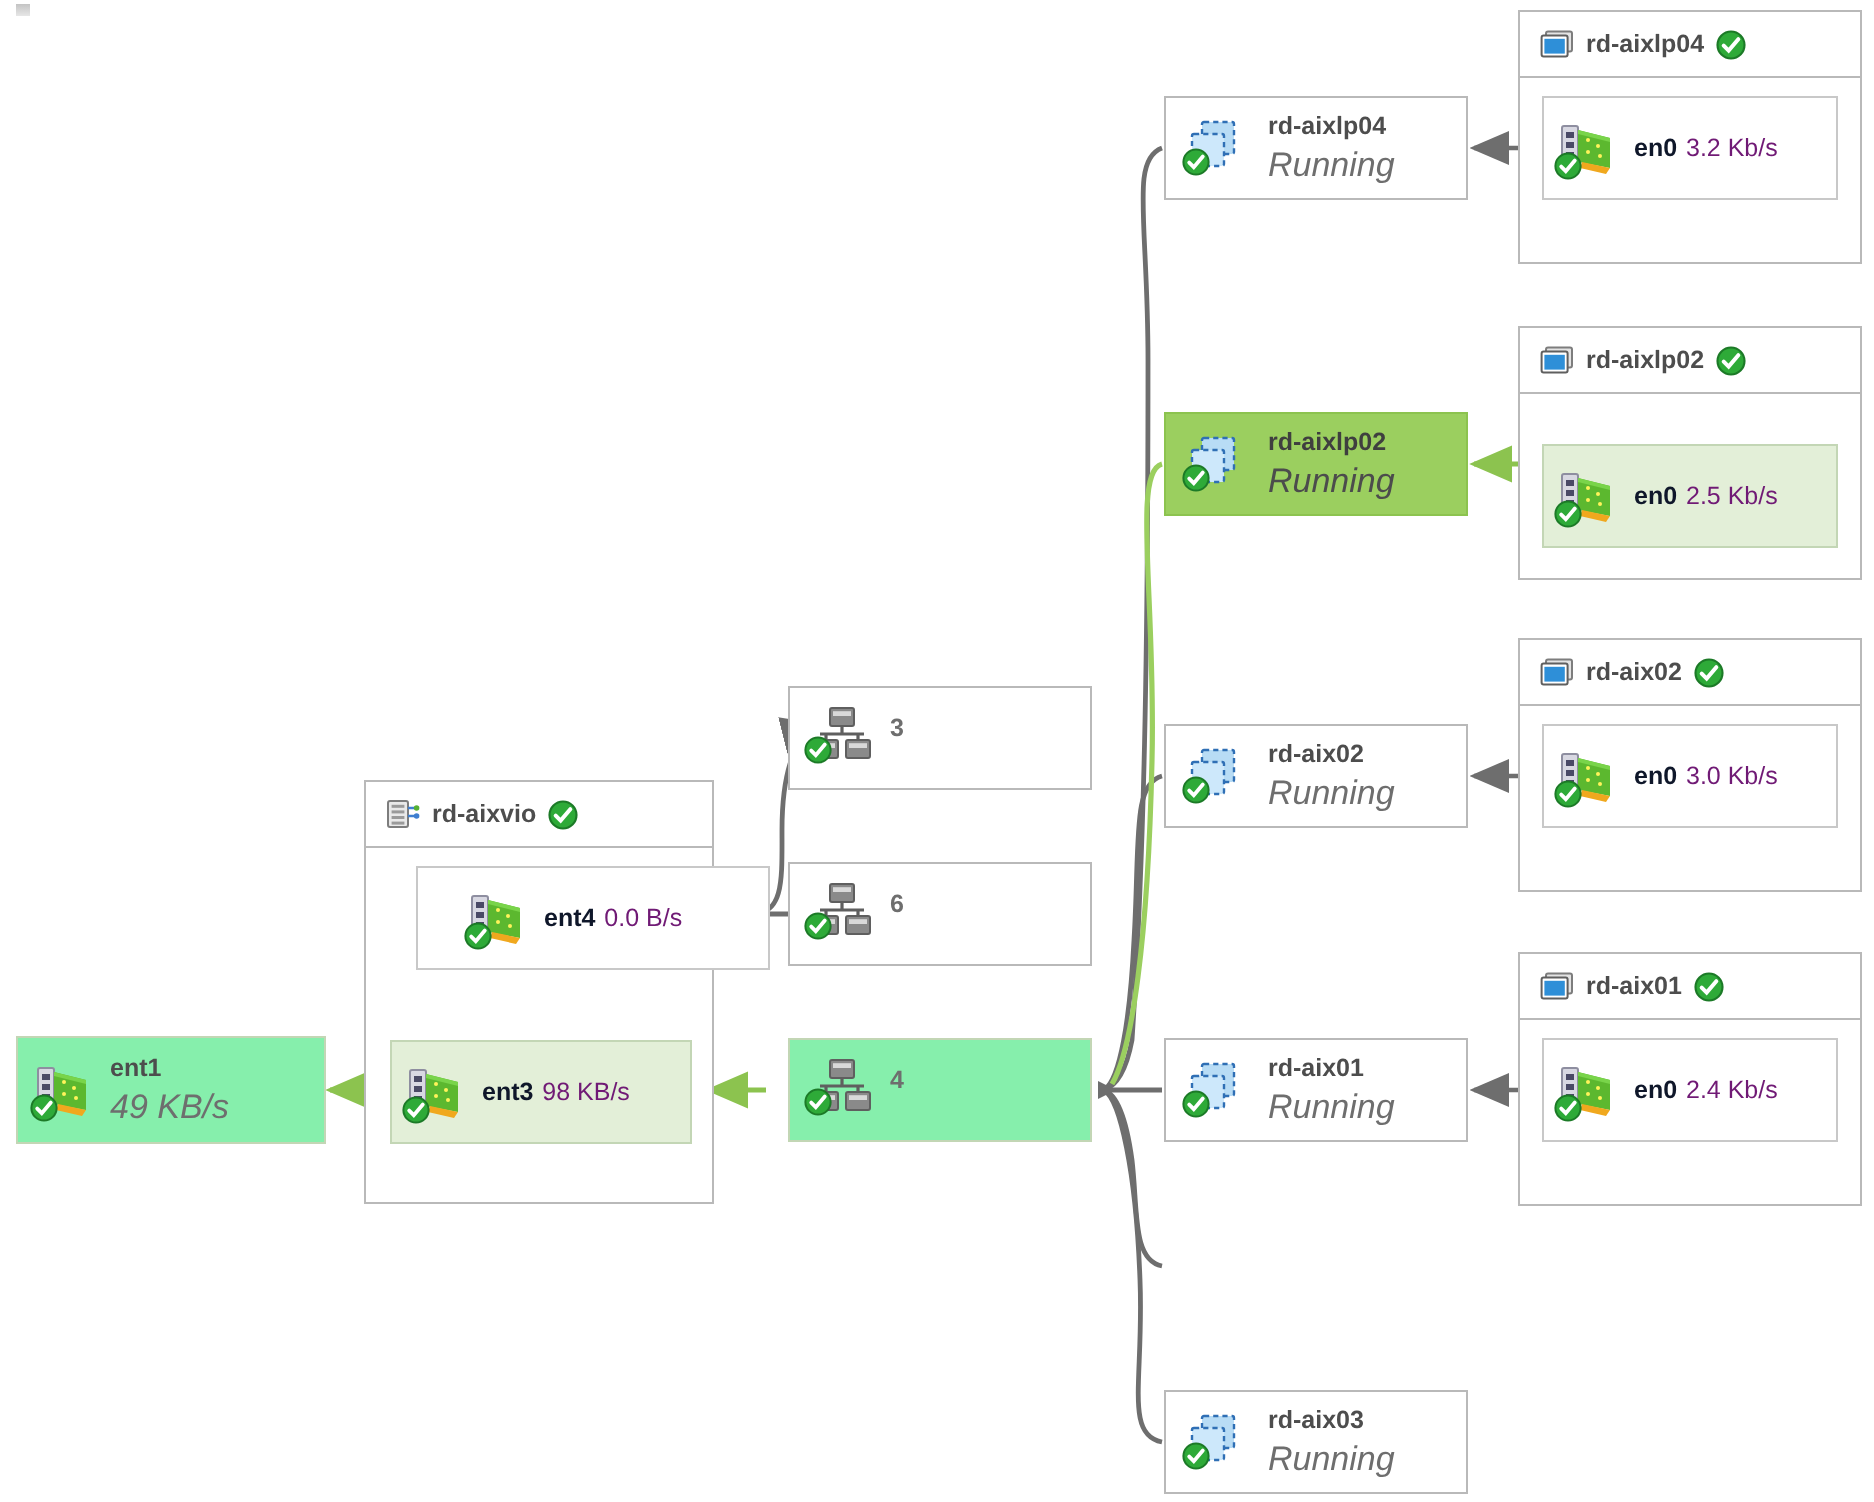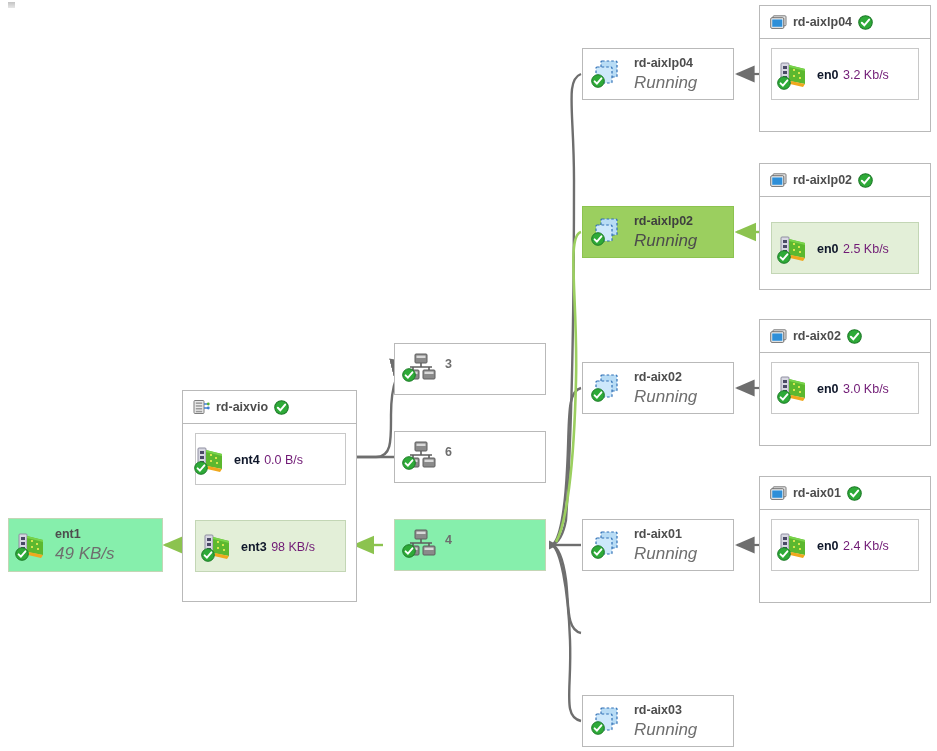--- a/index.html
+++ b/index.html
@@ -145,21 +145,21 @@
       </span>
       <span class="hname">rd-aixvio</span>
       <span class="icn">
         <svg width="15" height="15" viewBox="0 0 14 14">
           <circle cx="7" cy="7" r="6.3" fill="#2eaa38" stroke="#1c7a27" stroke-width="1"></circle>
           <path d="M3.6,7.3 L5.9,9.6 L10.4,4.3" stroke="#ffffff" stroke-width="1.9" fill="none" stroke-linecap="round"></path>
         </svg>
       </span>
     </div>
 
-    <div class="adp" style="left:12px;top:42px;width:151px;height:52px;padding:0 0;">
+    <div class="adp" style="left:25px;top:42px;width:177px;height:52px;padding:0 25px;">
       <span class="icn" style="margin-right:8px;">
         <svg width="30" height="28" viewBox="0 0 30 28">
           <rect x="2" y="3" width="8" height="20" rx="1" fill="#d8d8e2" stroke="#8e8ea0" stroke-width="1"></rect>
           <rect x="4" y="6" width="4" height="3" fill="#4a4a66"></rect>
           <rect x="4" y="11" width="4" height="3" fill="#4a4a66"></rect>
           <rect x="4" y="16" width="4" height="3" fill="#4a4a66"></rect>
           <path d="M10,5 L26,9 L26,24 L10,21 Z" fill="#5cb82f"></path>
           <path d="M10,5 L26,9 L26,11 L10,7 Z" fill="#79d44a"></path>
           <path d="M12,21 L26,24 L24,27 L11,24 Z" fill="#f0a81e"></path>
           <circle cx="15" cy="10" r="1" fill="#fff45a"></circle>

